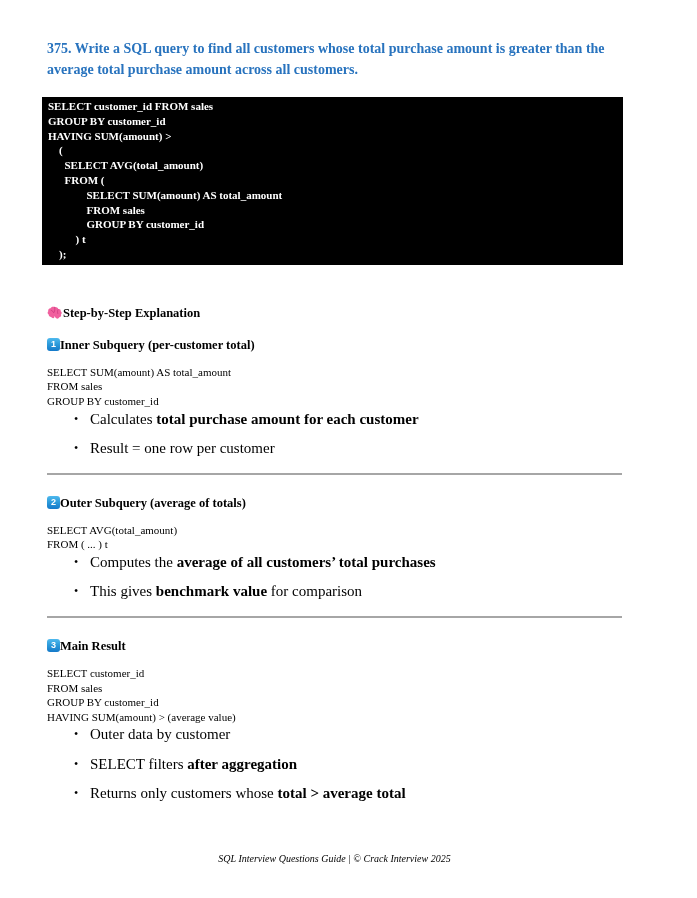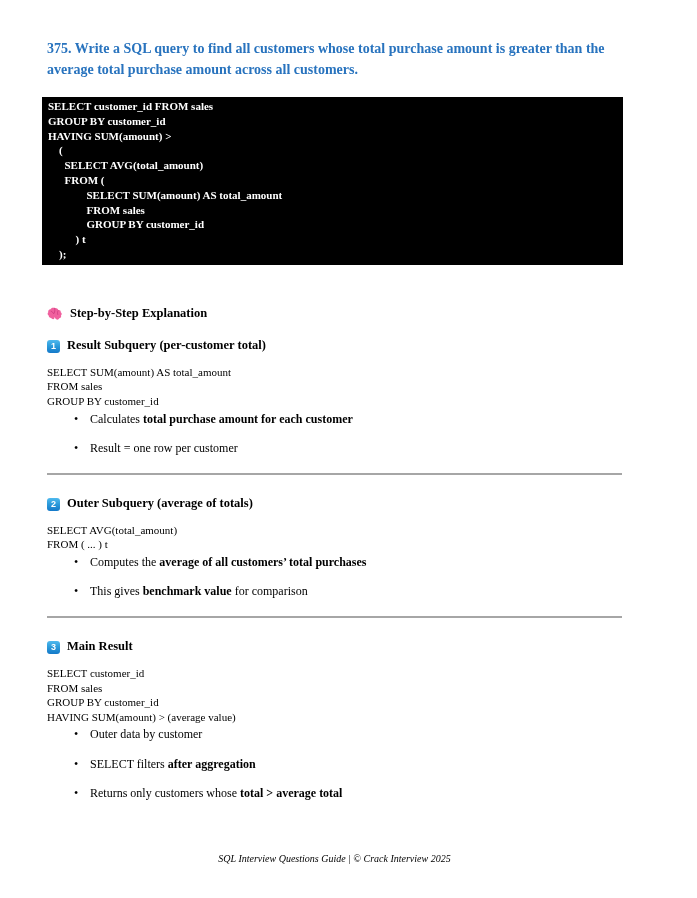--- a/index.html
+++ b/index.html
@@ -31,21 +31,21 @@
     font-family: "Liberation Serif", serif;
     font-size: 11px; font-weight: bold;
     line-height: 14.8px;
     white-space: pre;
     padding: 2px 4px 3px 6px;
     margin-left: -5px; margin-right: -1px;
     margin-bottom: 41px;
     overflow: hidden;
   }
   .h-row {
-    display: flex; align-items: flex-end; gap: 7px;
+    display: flex; align-items: flex-start; gap: 0;
   }
   .expl-row { margin-bottom: 17px; }
   .sec-row { margin-bottom: 12px; }
   .h-label { font-size: 12.5px; font-weight: bold; }
   .brain {
     width: 16px; height: 14px; display: inline-block; flex: 0 0 auto;
   }
   .keycap {
     width: 13px; height: 13px; flex: 0 0 auto;
     border-radius: 3px;
@@ -58,21 +58,21 @@
   }
   .sql {
     font-family: "Liberation Serif", serif;
     font-size: 11px;
     line-height: 14.6px;
     white-space: pre;
     margin-bottom: 3px;
   }
   ul.bullets { list-style: none; margin: 0 0 0 0; }
   ul.bullets li {
-    font-size: 12px; line-height: 14.6px;
+    font-size: 15px; line-height: 14.6px;
     padding-left: 43px;
     position: relative;
     margin-bottom: 14.5px;
   }
   ul.bullets li::before {
     content: "\2022";
     position: absolute; left: 27px; top: 0;
     font-size: 12px;
   }
   .b { font-weight: bold; }
@@ -113,21 +113,21 @@
     <svg class="brain" viewBox="0 0 20 17" aria-hidden="true">
       <path d="M9.5 1.2C7.2.2 5 1.2 4.4 2.6 2.3 2.9 1 4.5 1.6 6.2.3 7.4.6 9.6 2.2 10.4c-.2 1.8 1.2 3.2 3.1 3.2.6 1.3 2.6 1.8 3.9.9l-.6-2.1 2.6 2.5c1.4 1.2 3.6.7 4.1-1 1.8-.2 2.9-1.9 2.2-3.5 1.3-1.1 1.2-3.1-.3-4C17.4 4.6 16 3.4 14.3 3.7 13.6 2 11.3.7 9.5 1.2Z" fill="#F0609E"></path>
       <path d="M9.5 1.2c.5 2 .3 4.6-.4 6.2M5.2 5.1c1.3.4 2.6 1.6 3 2.8M13.8 4.3c-.8 1.4-.9 3.4-.4 4.8" stroke="#C9367C" stroke-width="0.9" fill="none" stroke-linecap="round"></path>
     </svg>
     <span class="h-label">Step-by-Step Explanation</span>
   </div>
 
   <section>
     <div class="h-row sec-row">
       <span class="keycap">1</span>
-      <span class="h-label">Result Subquery (per-customer total)</span>
+      <span class="h-label">Inner Subquery (per-customer total)</span>
     </div>
     <pre class="sql">SELECT SUM(amount) AS total_amount
 FROM sales
 GROUP BY customer_id</pre>
     <ul class="bullets">
       <li><span>Calculates </span><span class="b">total purchase amount for each customer</span><span></span></li>
       <li><span>Result = one row per customer</span><span class="b"></span><span></span></li>
     </ul>
   </section>
 

